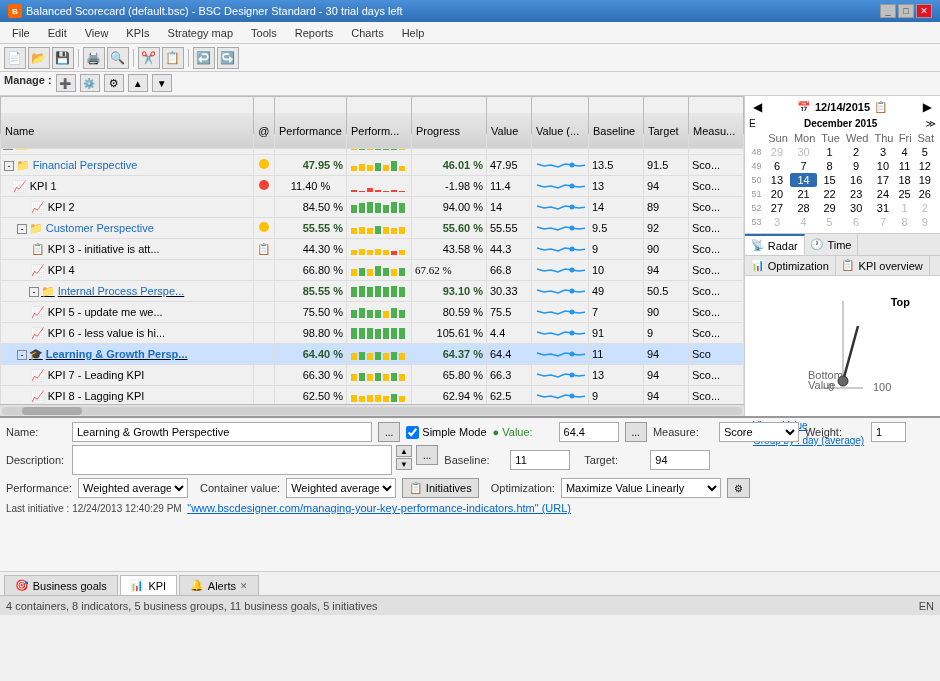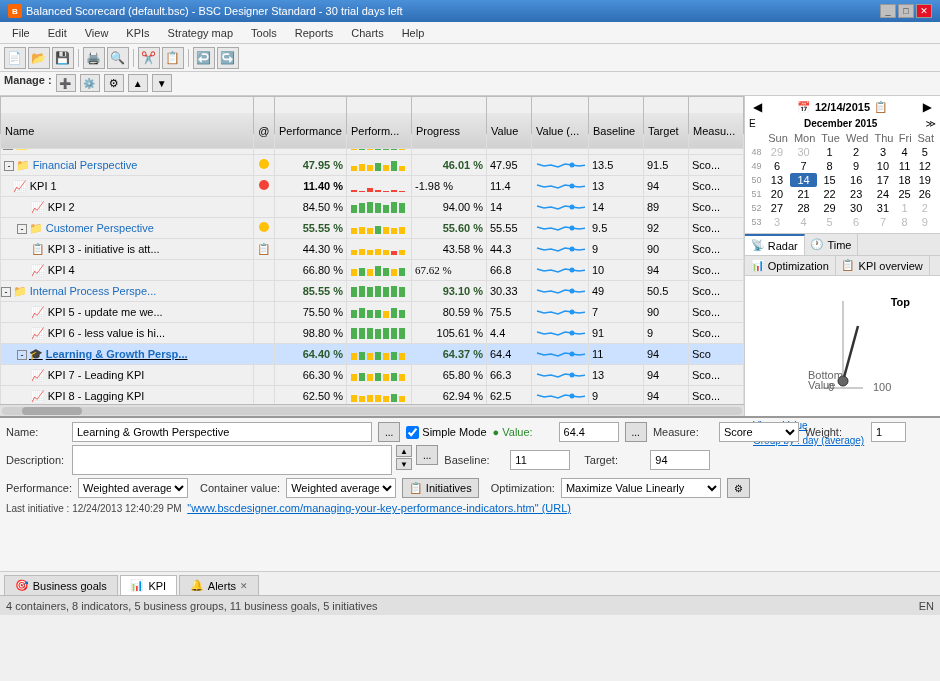--- a/index.html
+++ b/index.html
@@ -383,31 +383,31 @@
                   <polyline points="2,8 9,10 16,9 23,11 30,8 37,9 44,10 51,9" fill="none" stroke="#2196F3" stroke-width="1.5"></polyline>
                   <circle cx="37" cy="9" r="2.5" fill="#2196F3"></circle>
                 </svg></td>
               <td>13.5</td>
               <td>91.5</td>
               <td>Sco...</td>
             </tr>
             <tr>
               <td style="padding-left: 12px;"><span style="margin-right: 3px;">📈</span><span>KPI 1</span></td>
               <td style="text-align: center;"><span class="status-dot" style="background: rgb(244, 67, 54);"></span></td>
-              <td style="text-align: right; font-weight: bold;">11.40 %</td>
+              <td style="text-align: center;">11.40 %</td>
               <td><svg width="55" height="14">
                   <rect x="1" y="12" width="6" height="2" fill="#f44336"></rect>
                   <rect x="9" y="13" width="6" height="1" fill="#f44336"></rect>
                   <rect x="17" y="10" width="6" height="4" fill="#f44336"></rect>
                   <rect x="25" y="12" width="6" height="2" fill="#f44336"></rect>
                   <rect x="33" y="13" width="6" height="1" fill="#f44336"></rect>
                   <rect x="41" y="12" width="6" height="2" fill="#f44336"></rect>
                   <rect x="49" y="13" width="6" height="1" fill="#f44336"></rect>
                 </svg></td>
-              <td style="">-1.98 %</td>
+              <td style="text-align: right;">-1.98 %</td>
               <td>11.4</td>
               <td><svg width="50" height="16">
                   <polyline points="2,8 9,10 16,9 23,11 30,8 37,9 44,10 51,9" fill="none" stroke="#2196F3" stroke-width="1.5"></polyline>
                   <circle cx="37" cy="9" r="2.5" fill="#2196F3"></circle>
                 </svg></td>
               <td>13</td>
               <td>94</td>
               <td>Sco...</td>
             </tr>
             <tr>
@@ -496,21 +496,21 @@
               <td>66.8</td>
               <td><svg width="50" height="16">
                   <polyline points="2,8 9,10 16,9 23,11 30,8 37,9 44,10 51,9" fill="none" stroke="#2196F3" stroke-width="1.5"></polyline>
                   <circle cx="37" cy="9" r="2.5" fill="#2196F3"></circle>
                 </svg></td>
               <td>10</td>
               <td>94</td>
               <td>Sco...</td>
             </tr>
             <tr>
-              <td style="padding-left: 0;"><span class="expand-icon">-</span><span style="margin-right: 3px;">📁</span><span style="color: rgb(26, 107, 191); cursor: pointer;">Internal Process Perspe...</span></td>
+              <td style="padding-left: 28px; text-decoration: underline;"><span class="expand-icon">-</span><span style="margin-right: 3px;">📁</span><span style="color: rgb(26, 107, 191); cursor: pointer;">Internal Process Perspe...</span></td>
               <td style="text-align: center;"></td>
               <td style="text-align: right; font-weight: bold; color: rgb(42, 90, 42);">85.55 %</td>
               <td><svg width="55" height="14">
                   <rect x="1" y="4" width="6" height="10" fill="#4caf50"></rect>
                   <rect x="9" y="3" width="6" height="11" fill="#4caf50"></rect>
                   <rect x="17" y="4" width="6" height="10" fill="#4caf50"></rect>
                   <rect x="25" y="3" width="6" height="11" fill="#4caf50"></rect>
                   <rect x="33" y="4" width="6" height="10" fill="#4caf50"></rect>
                   <rect x="41" y="3" width="6" height="11" fill="#4caf50"></rect>
                   <rect x="49" y="4" width="6" height="10" fill="#4caf50"></rect>

